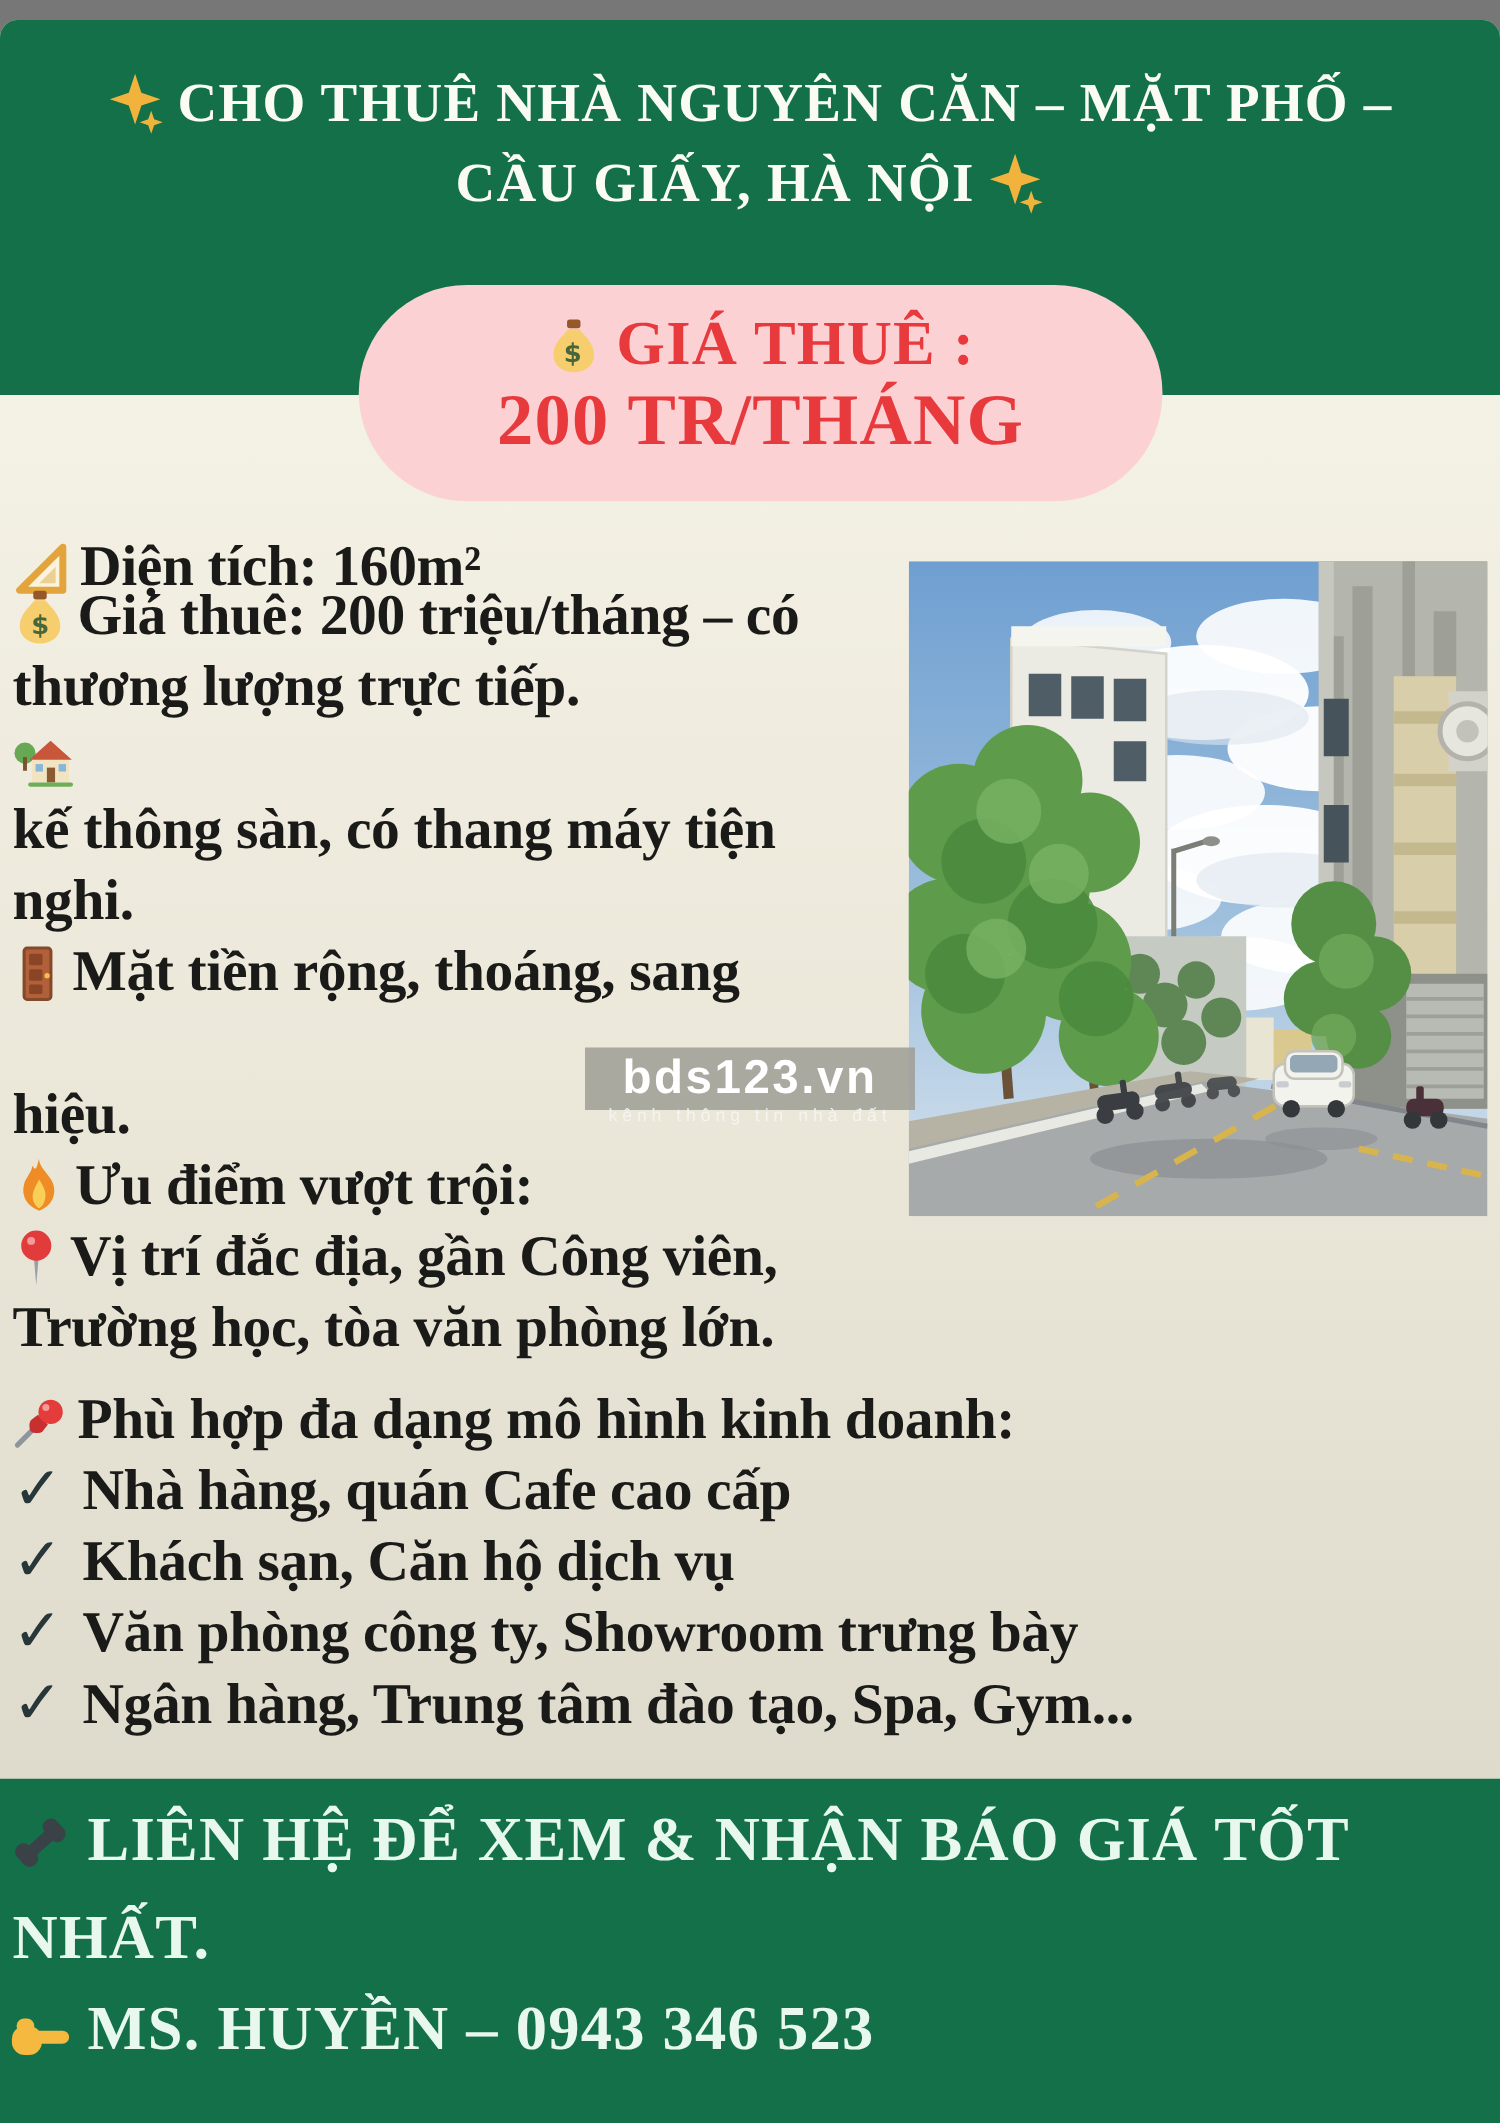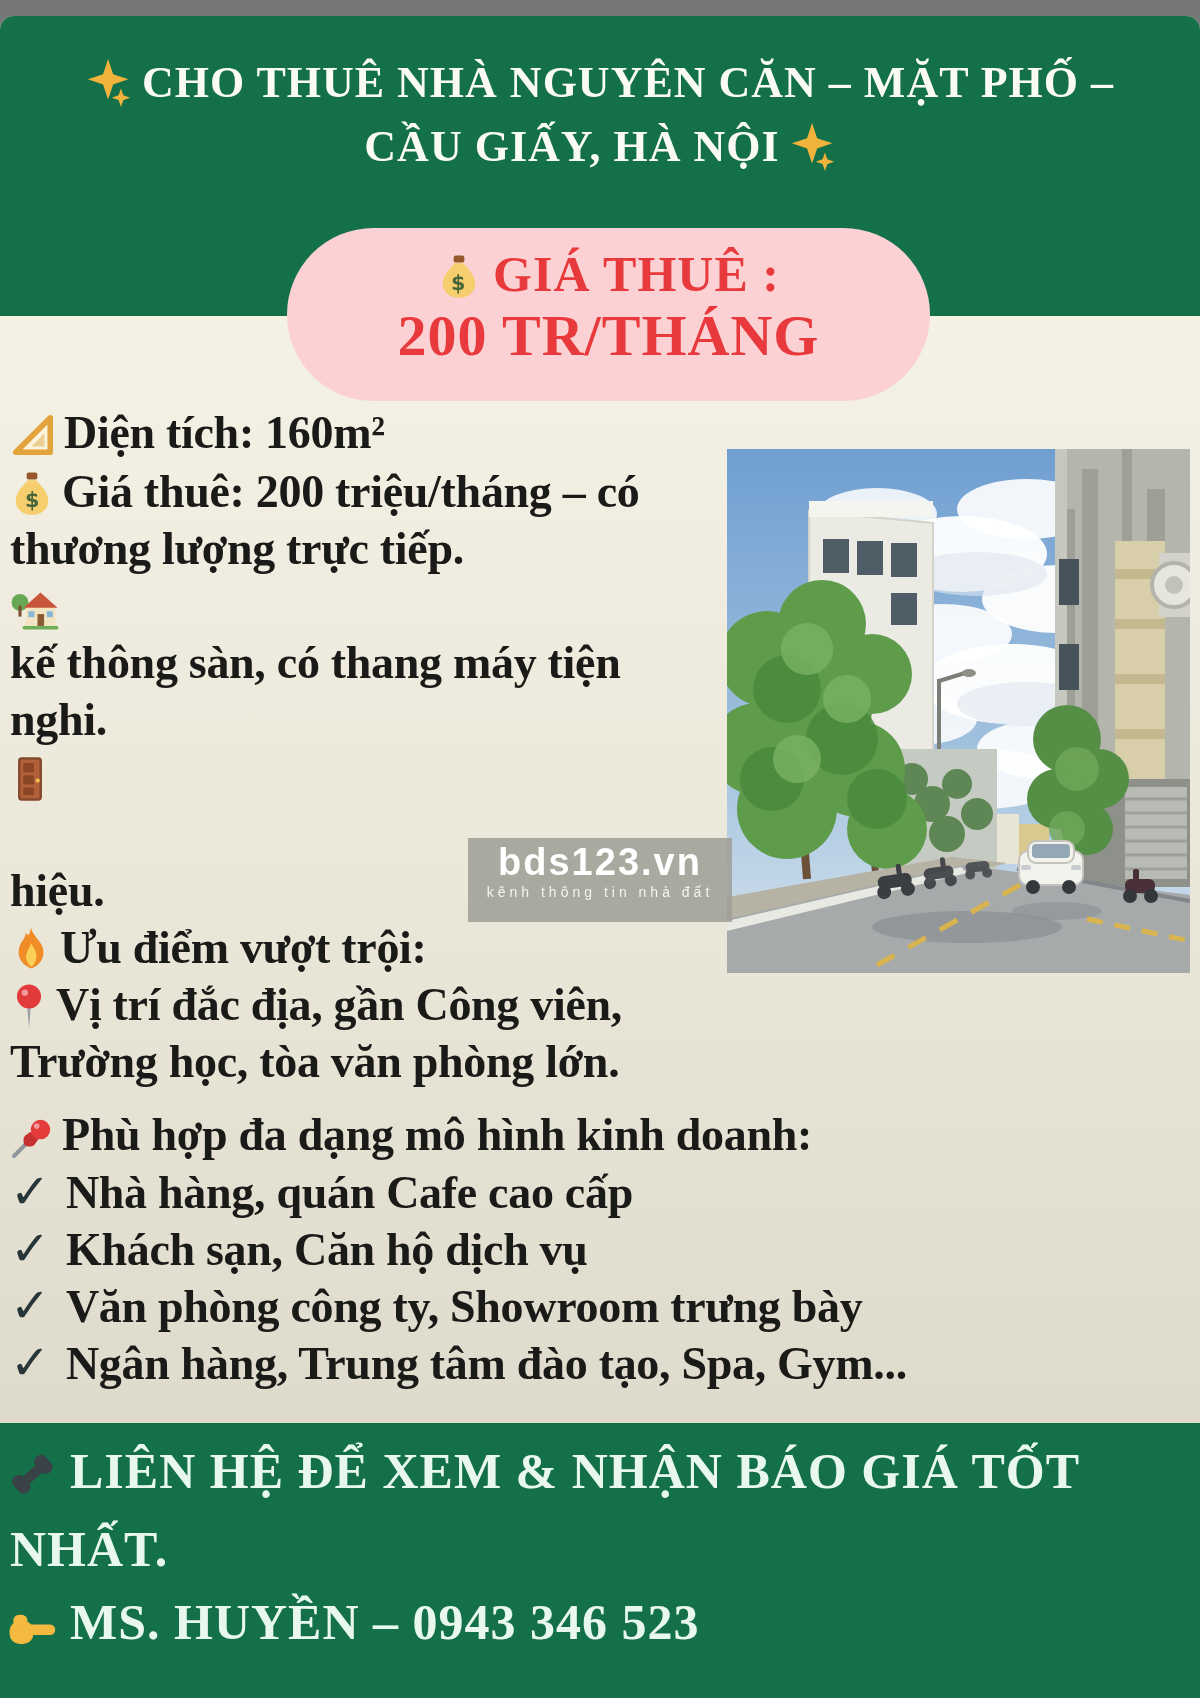--- a/index.html
+++ b/index.html
@@ -29,21 +29,21 @@
 
   .photo { position:absolute; left:727px; top:433px; width:463px; height:524px; }
 
   .bline { position:absolute; left:10px; font-size:46px; font-weight:bold; color:#1a1a18;
            white-space:nowrap; line-height:57px; letter-spacing:-0.3px; }
   .bline .ic { display:inline-block; margin-right:8px; }
   .bline .ic svg { vertical-align:-10px; }
   .check { font-family:"DejaVu Sans","Liberation Sans",sans-serif; font-size:48px; font-weight:bold;
            color:#273639; margin-right:16px; }
 
-  .wm { position:absolute; left:468px; top:822px; width:264px; height:84px;
+  .wm { position:absolute; left:468px; top:822px; width:264px; height:50px;
         background:rgba(157,157,149,0.85); text-align:center;
         font-family:"Liberation Sans",sans-serif; color:#ffffff; z-index:5; }
   .wm .brand { font-size:38px; font-weight:bold; line-height:44px; letter-spacing:2px; margin-top:2px; }
   .wm .tag { font-size:14px; letter-spacing:4px; line-height:16px; color:#f4f4f0; }
 
   .fline { position:absolute; color:#e9f8ee; font-size:50px; font-weight:bold;
            white-space:nowrap; line-height:62px; letter-spacing:1px; z-index:6; }
   .f1 { left:10px; top:1424px; }
   .f2 { left:10px; top:1502px; }
   .f3 { left:8px;  top:1575px; }
@@ -235,21 +235,21 @@
       </g>
       <g fill="#4a3038" transform="translate(398,430)">
           <rect x="0" y="0" width="30" height="14" rx="6"></rect>
           <circle cx="5" cy="17" r="7" fill="#33373a"></circle>
           <circle cx="26" cy="17" r="7" fill="#33373a"></circle>
           <rect x="8" y="-10" width="6" height="12" rx="2"></rect>
         </g>
     </svg>
   </div>
 
-  <div class="bline" style="top:388px">
+  <div class="bline" style="top:408px">
     <span class="ic"><svg width="46" height="46" viewBox="0 0 28 28">
           <path d="M3.5 24.5 L24.5 24.5 L24.5 3.5 Z" fill="#faf3dd" stroke="#e2a43b" stroke-width="3.4" stroke-linejoin="round"></path>
           <path d="M13 21 L21 21 L21 13 Z" fill="#eccf92"></path>
         </svg></span><span>Diện tích: 160m²</span>
   </div>
   <div class="bline" style="top:447px">
     <span class="ic"><svg width="44" height="46" viewBox="0 0 28 30">
           <rect x="10.5" y="1" width="7" height="4.6" rx="1.4" fill="#96582a"></rect>
           <path d="M11.2 6 C8 10 3.4 13.6 3.4 19.6 C3.4 25 8 28.6 14 28.6 C20 28.6 24.6 25 24.6 19.6 C24.6 13.6 20 10 16.8 6 Z" fill="#f6ce6d"></path>
           <text x="14" y="23.4" text-anchor="middle" font-family="DejaVu Sans, sans-serif" font-size="13.5" font-weight="bold" fill="#47663a">$</text>
@@ -270,21 +270,21 @@
   </div>
   <div class="bline" style="top:618px"><span>kế thông sàn, có thang máy tiện</span></div>
   <div class="bline" style="top:675px"><span>nghi.</span></div>
   <div class="bline" style="top:732px">
     <span class="ic"><svg width="40" height="46" viewBox="0 0 26 30">
           <rect x="6" y="1.6" width="14" height="26.8" rx="1.6" fill="#b2603a" stroke="#84492a" stroke-width="1.6"></rect>
           <rect x="8.6" y="4.6" width="7" height="6" rx="0.8" fill="#8a4526"></rect>
           <rect x="8.6" y="12.6" width="7" height="6" rx="0.8" fill="#8a4526"></rect>
           <rect x="8.6" y="20.6" width="7" height="5" rx="0.8" fill="#8a4526"></rect>
           <circle cx="18" cy="16" r="1.4" fill="#f0c24a"></circle>
-        </svg></span>
+        </svg></span><span>Mặt tiền rộng, thoáng, sang</span>
   </div>
   <div class="bline" style="top:846px"><span>hiệu.</span></div>
   <div class="bline" style="top:903px">
     <span class="ic"><svg width="42" height="48" viewBox="0 0 26 30">
           <path d="M13 1.4 C13.8 6.6 18.6 9.2 20.2 13.8 C22 19 19.6 25 13.3 27.2 C7 25 4.2 19.6 5.6 14.2 C6.6 10.4 9.4 8.4 9.8 4.8 C11 6.6 11.8 7.8 13 1.4 Z" fill="#ef8c26"></path>
           <path d="M13.2 11.6 C15.4 15.2 16.8 17.6 16.3 20.8 C15.9 23.4 14.6 25.4 13.2 26 C11.8 25.4 10.3 23.2 10 21 C9.6 18 11.4 15 13.2 11.6 Z" fill="#f9cf58"></path>
         </svg></span><span>Ưu điểm vượt trội:</span>
   </div>
   <div class="bline" style="top:960px">
     <span class="ic"><svg width="38" height="48" viewBox="0 0 24 30">

